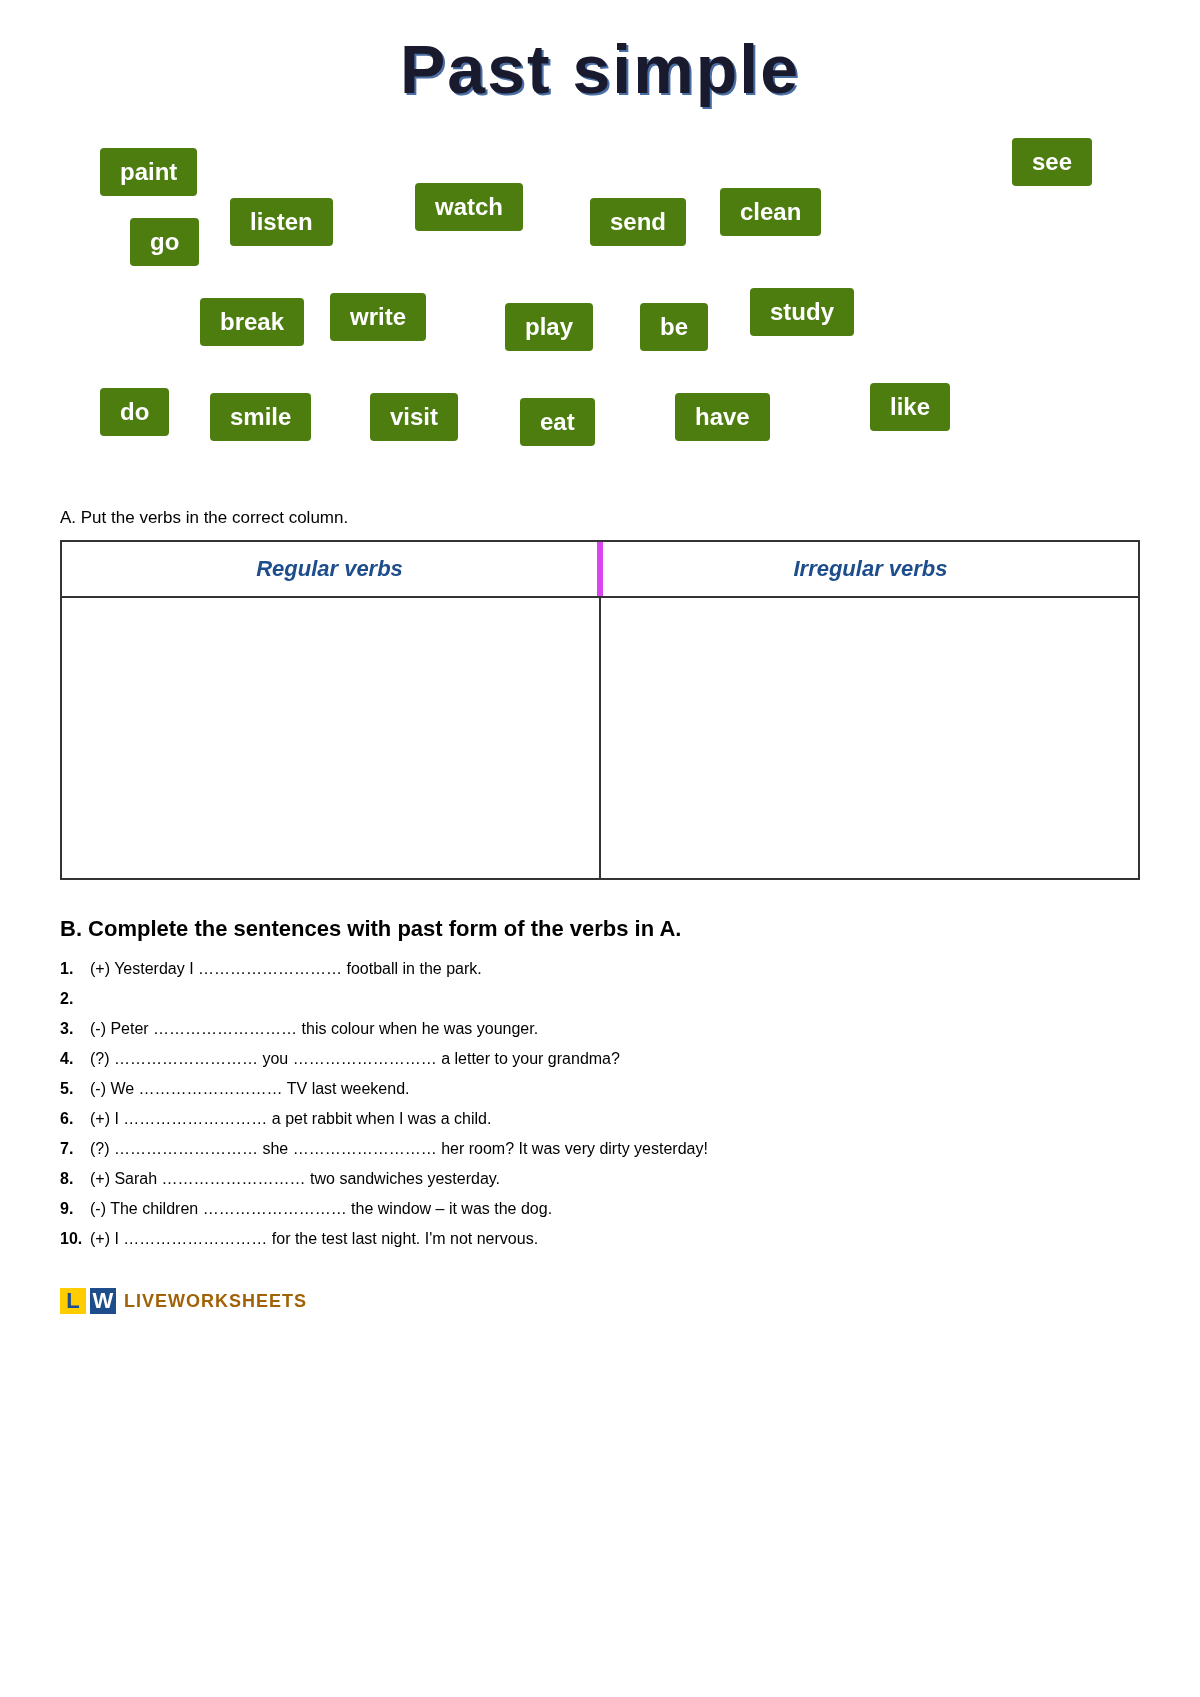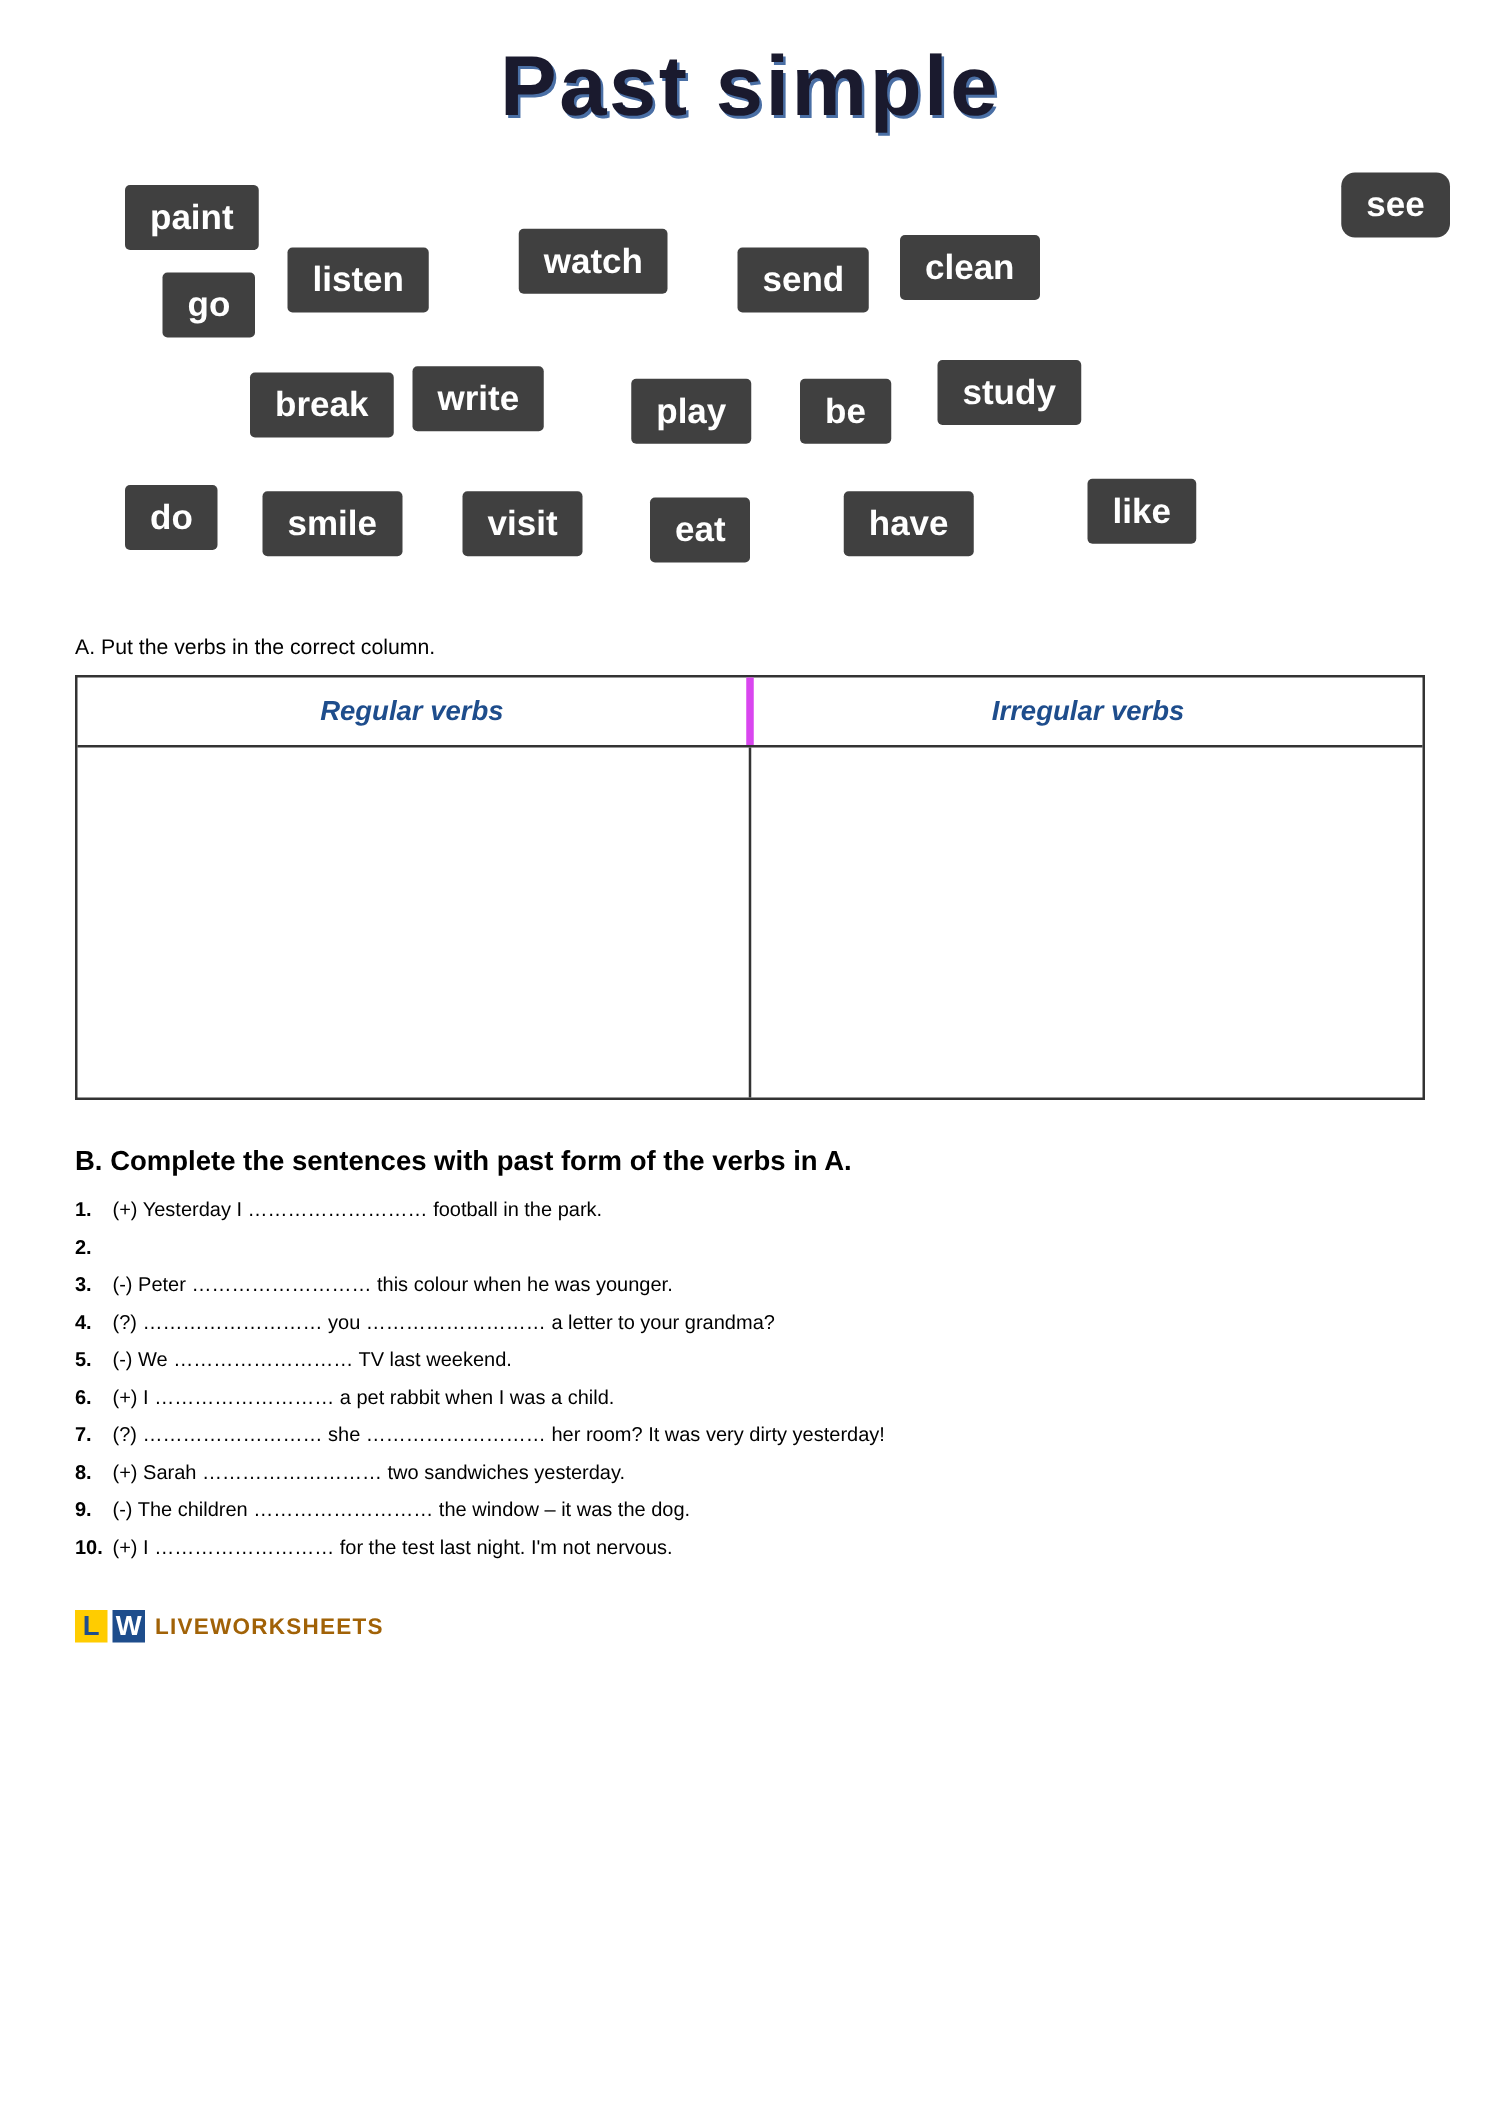--- a/index.html
+++ b/index.html
@@ -21,23 +21,23 @@
       text-shadow: 2px 2px 0 #4a6fa5;
     }
     .verbs-cloud {
       position: relative;
       width: 100%;
       height: 340px;
       margin-bottom: 30px;
     }
     .verb-tag {
       position: absolute;
-      background: #404040;
+      background: #4d7c0f;
       color: #fff;
-      font-size: 28px;
+      font-size: 24px;
       font-weight: bold;
       padding: 10px 20px;
       border-radius: 4px;
       display: inline-block;
     }
     .section-title {
       font-size: 17px;
       font-weight: normal;
       margin-bottom: 12px;
     }
@@ -136,21 +136,21 @@
       letter-spacing: 1px;
     }
   </style>
 </head>
 <body>
 
 <h1>Past simple</h1>
 
 <div class="verbs-cloud" id="verbs-cloud">
     <div class="verb-tag" style="left: 40px; top: 10px;">paint</div>
-    <div class="verb-tag" style="left: 1013px; top: 0px; border-radius: 11px;">see</div>
+    <div class="verb-tag" style="left: 952px; top: 0px;">see</div>
     <div class="verb-tag" style="left: 70px; top: 80px;">go</div>
     <div class="verb-tag" style="left: 170px; top: 60px;">listen</div>
     <div class="verb-tag" style="left: 355px; top: 45px;">watch</div>
     <div class="verb-tag" style="left: 530px; top: 60px;">send</div>
     <div class="verb-tag" style="left: 660px; top: 50px;">clean</div>
     <div class="verb-tag" style="left: 140px; top: 160px;">break</div>
     <div class="verb-tag" style="left: 270px; top: 155px;">write</div>
     <div class="verb-tag" style="left: 445px; top: 165px;">play</div>
     <div class="verb-tag" style="left: 580px; top: 165px;">be</div>
     <div class="verb-tag" style="left: 690px; top: 150px;">study</div>

